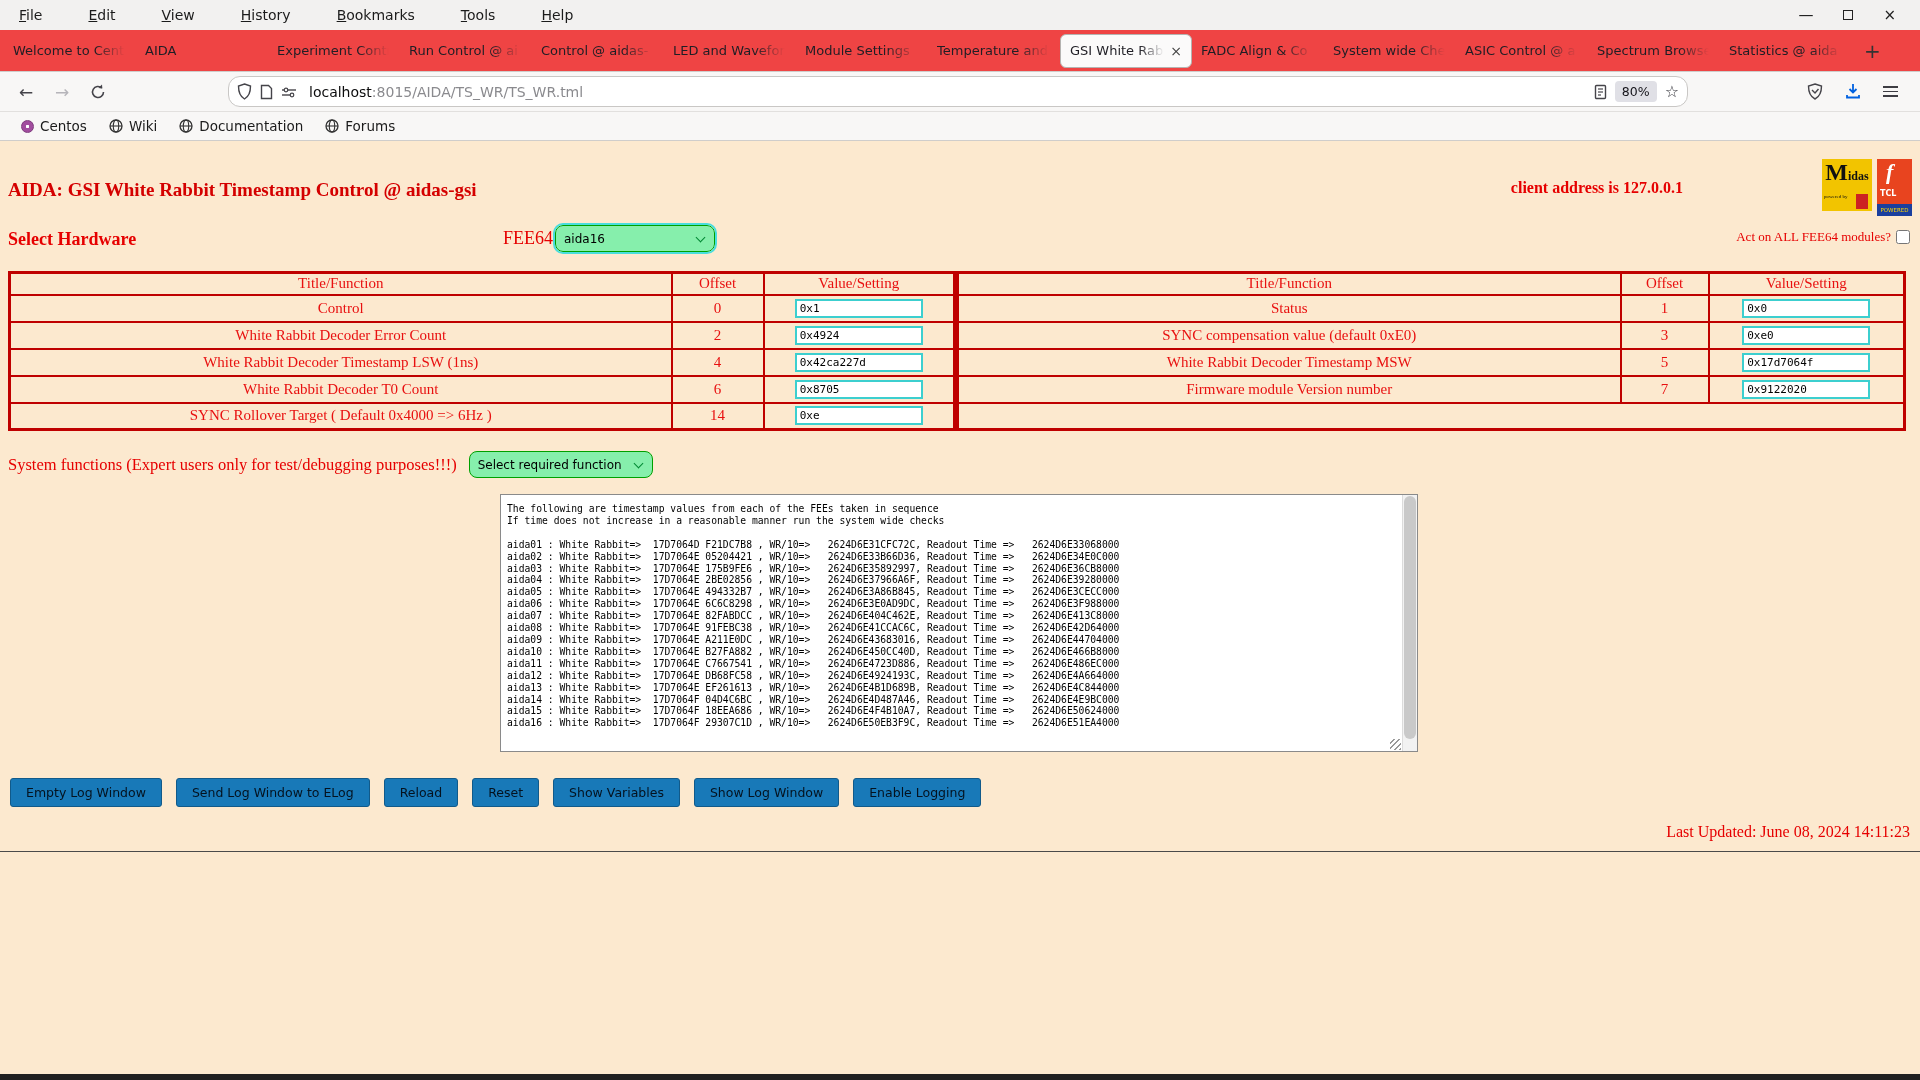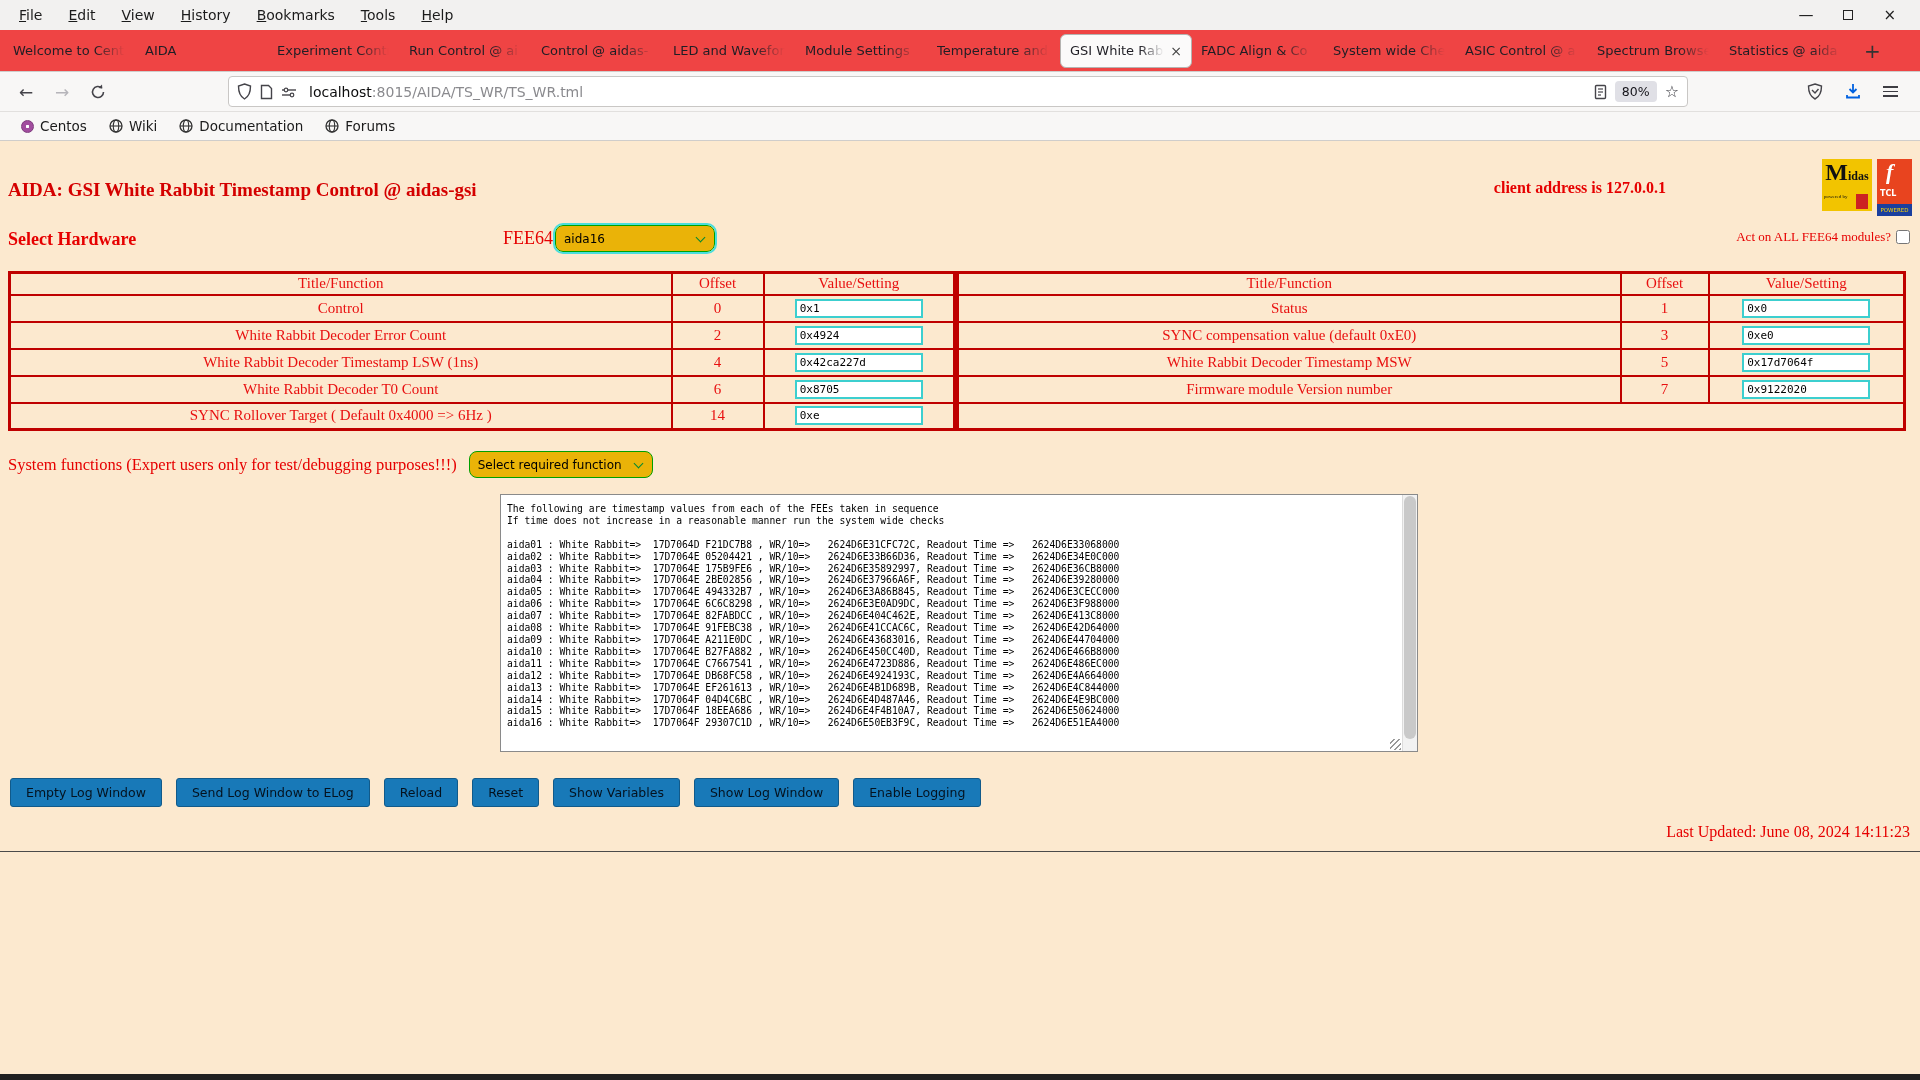--- a/index.html
+++ b/index.html
@@ -5,21 +5,21 @@
   * { box-sizing: border-box; }
   html,body { margin:0; padding:0; }
   body {
     width:1920px; height:1080px; overflow:hidden;
     font-family:"DejaVu Sans", sans-serif;
     background:#fce9cf;
   }
   
   .menubar {
     height:30px; background:#f2f1f0; display:flex; align-items:center;
-    padding:0 6px; font-size:14px; color:#1b1b1b;
+    padding:0 6px; font-size:14px; color:#1b1b1b;gap:20px;
   }
   .menu-item { padding:3px 13px; cursor:default; }
   .menu-item::first-letter { text-decoration:underline; }
   .win-controls { margin-left:auto; display:flex; align-items:center; gap:30px; padding-right:18px; color:#222; }
   .wc-glyph { font-size:15px; line-height:1; }
   .wc-box { width:10px; height:10px; border:1.5px solid #222; display:inline-block; }
 
   .tabbar {
     height:42px; background:#ef4444; display:flex; align-items:center;
     padding:0 4px; border-bottom:1px solid #cfcdcb;
@@ -42,21 +42,21 @@
 
   .navbar {
     height:40px; background:#f8f7f6; display:flex; align-items:center;
     padding:0 8px; border-bottom:1px solid #e2e0de; position:relative;
   }
   .nav-btn { width:36px; text-align:center; font-size:17px; color:#45444a; }
   .nav-btn.disabled { color:#b6b5ba; }
   .nav-spacer { width:112px; }
   .urlfield {
     width:1460px; height:31px; background:#fff; border:1px solid #c9c7c5;
-    border-radius:4px; display:flex; align-items:center; padding:0 8px; gap:8px;
+    border-radius:12px; display:flex; align-items:center; padding:0 8px; gap:8px;
   }
   .url-text { font-size:14px; color:#0c0c0d; margin-left:4px; flex:1; white-space:nowrap; overflow:hidden; }
   .url-path { color:#8a8a8e; }
   .zoom-badge {
     background:#e0e0e6; color:#15141a; border-radius:4px; font-size:12.5px;
     padding:3px 7px;
   }
   .star-glyph { font-size:16px; color:#3a3a40; }
   .nav-right { margin-left:auto; display:flex; align-items:center; gap:22px; padding-right:14px; }
   .hamburger { display:inline-block; }
@@ -70,21 +70,21 @@
   .bm-item { display:flex; align-items:center; gap:6px; padding:2px 9px; }
   .centos-dot {
     width:13px; height:13px; border-radius:50%;
     background:radial-gradient(circle at 50% 50%, #fff 0 18%, #a14d9e 20% 100%);
     border:1px solid #7e3a7c;
   }
 
   
   .page { position:relative; background:#fce9cf; height:934px;
           font-family:"Liberation Serif","DejaVu Serif", serif; }
-  .page-header { display:flex; justify-content:space-between; padding:38px 24px 0 8px; }
+  .page-header { display:flex; justify-content:space-between; padding:38px 7px 0 8px; }
   .page-title { font-size:19px; font-weight:bold; color:#d40000; }
   .client-address { font-size:16px; font-weight:bold; color:#e60000; margin-right:230px; }
 
   .logos { position:absolute; top:18px; right:8px; display:flex; gap:5px; }
   .midas-logo {
     width:50px; height:52px; background:#f2c400; position:relative;
     color:#111; text-align:center;
   }
   .midas-m { font-size:24px; font-weight:bold; font-family:"Liberation Serif",serif; }
   .midas-rest { font-size:12px; font-weight:bold; }
@@ -103,21 +103,21 @@
 
   .hw-row { position:relative; height:34px; margin-top:24px; }
   .hw-label { position:absolute; left:8px; top:4px; font-size:18px; font-weight:bold; color:#e60000; }
   .fee-group { position:absolute; left:503px; top:0; display:flex; align-items:center; }
   .fee-label { font-size:18px; color:#e60000; margin-right:2px; }
   .act-group { position:absolute; right:10px; top:4px; display:flex; align-items:center; gap:5px; }
   .act-label { font-size:13px; color:#e60000; }
   .act-checkbox { width:14px; height:14px; margin:0; }
 
   .gselect {
-    background:#eab308; border:1px solid #00a000; border-radius:8px;
+    background:#86efac; border:1px solid #00a000; border-radius:8px;
     height:27px; display:flex; align-items:center; padding:0 8px;
     font-family:"DejaVu Sans",sans-serif; font-size:12px; color:#000; position:relative;
   }
   .gselect.focused { outline:2px solid #49dede; }
   .gselect .chev {
     width:7px; height:7px; border-right:1.6px solid #083; border-bottom:1.6px solid #083;
     transform:rotate(45deg); position:absolute; right:10px; top:8px;
   }
   .sel-aida { width:160px; }
   .sel-func { width:184px; }

